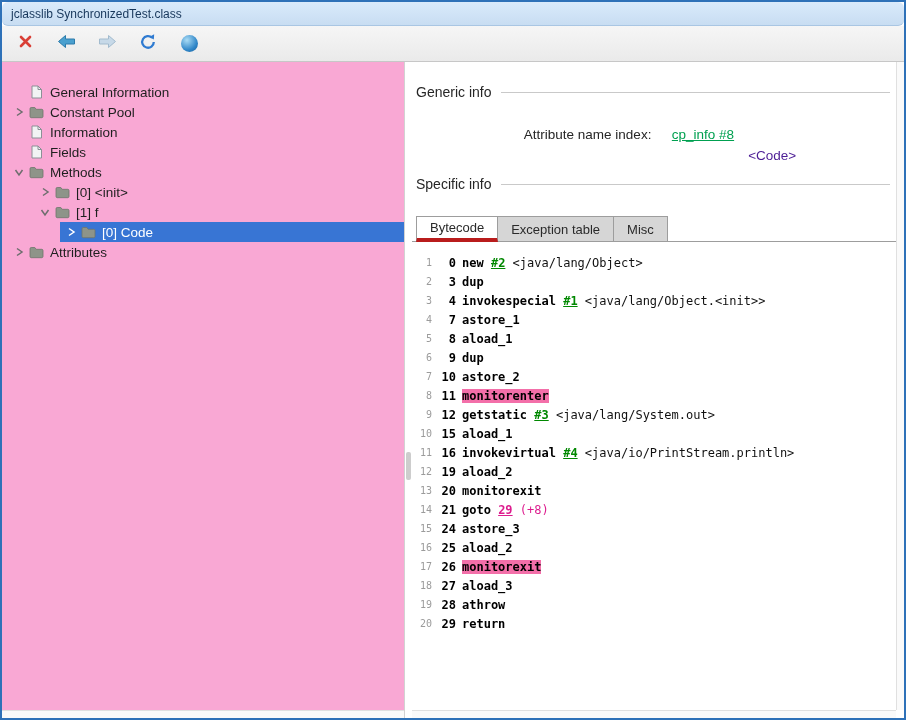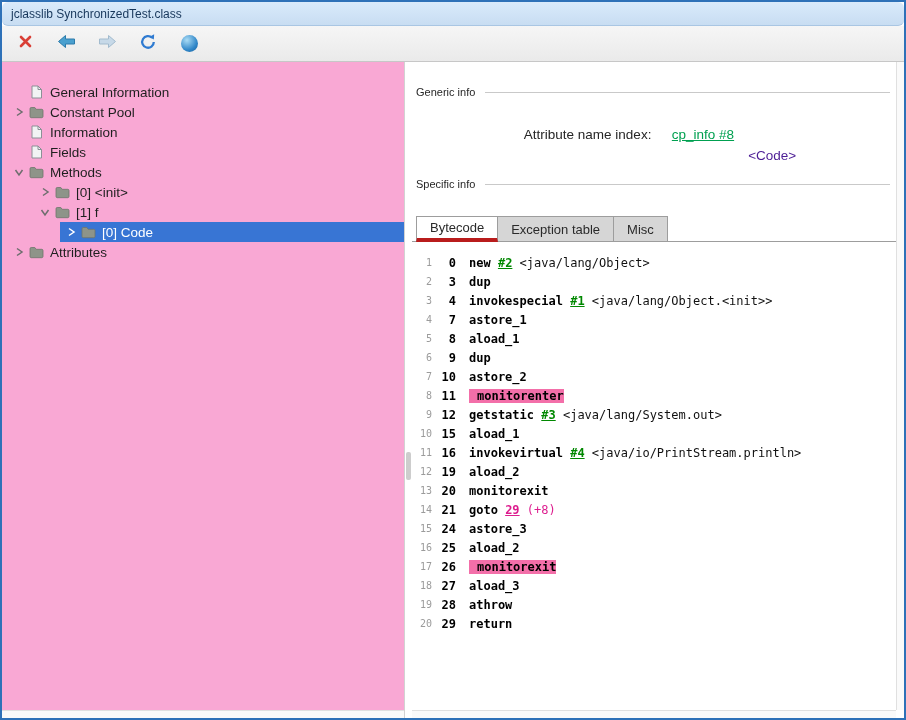--- a/index.html
+++ b/index.html
@@ -36,21 +36,21 @@
   .tree-sel { display:flex; align-items:center; height:20px; flex:1; padding-left:2px; color:inherit; }
   .tree-row.selected .tree-sel { background:#3875d4; color:#ffffff; }
   .chev { width:17px; flex:none; display:flex; justify-content:center; align-items:center; color:#6e6e6e; }
   .tree-row.selected .chev { color:#ffffff; }
   .tree-icon { width:18px; flex:none; display:flex; justify-content:center; align-items:center; margin-right:5px; }
   .tree-label { white-space:nowrap; }
 
   
   .detail-panel { flex:1; background:#fff; position:relative; padding-left:4px;
                   display:flex; flex-direction:column; overflow:hidden; }
-  .section-head { display:flex; align-items:center; height:16px; font-size:11px; color:#262626;
+  .section-head { display:flex; align-items:center; height:16px; font-size:14px; color:#262626;
                   margin-right:14px; }
   .section-head.generic { margin-top:22px; }
   .section-head.specific { margin-top:34px; }
   .section-head .rule { flex:1; height:1px; background:#c9c9c9; margin-left:10px; }
 
   .attr-row { display:flex; align-items:center; height:16px; font-size:13.5px; color:#262626;justify-content:center; }
   .attr-row.first { margin-top:26px; }
   .attr-row.second { margin-top:10px; }
   .attr-label { width:148px; flex:none; }
   .green-link { color:#00a050; text-decoration:underline; cursor:pointer; }
@@ -64,23 +64,23 @@
          background:#d6d6d6; border:1px solid #9d9d9d; border-left-width:0; cursor:pointer; position:relative; z-index:1; }
   .tab:first-child { border-left-width:1px; }
   .tab.active { background:#ffffff; z-index:2; border-bottom:4px solid #b91c1c; }
 
   
   .bytecode { flex:1; overflow:hidden; padding-top:11px; background:#fff;
               font-family:"DejaVu Sans Mono", monospace; font-size:12px; }
   .bc-row { display:flex; align-items:center; height:19px; white-space:pre; }
   .bc-ln { width:16px; flex:none; text-align:right; font-size:10px; color:#9b9b9b; }
   .bc-off { width:24px; flex:none; text-align:right; font-weight:bold; color:#000; }
-  .bc-body { margin-left:13px; color:#000; }
+  .bc-body { margin-left:6px; color:#000; }
   .bc-mn { font-weight:bold; }
-  .bc-hl { background:#f36fa9;padding-left:8px; }
+  .bc-hl { background:#f36fa9; }
   .bc-link { color:#008800; font-weight:bold; text-decoration:underline; cursor:pointer; }
   .bc-jump { color:#dd1c8e; font-weight:bold; text-decoration:underline; cursor:pointer; }
   .bc-jinfo { color:#dd1c8e; }
   .bc-comment { color:#111; }
 
   
   .vtrack { position:absolute; top:0; right:0; bottom:8px; width:8px; background:#fafafa; border-left:1px solid #e0e0e0; }
   .htrack { position:absolute; left:0; right:8px; bottom:0; height:8px; background:#fafafa; border-top:1px solid #e0e0e0; }
   .tree-panel .htrack { right:0; }
 </style>

